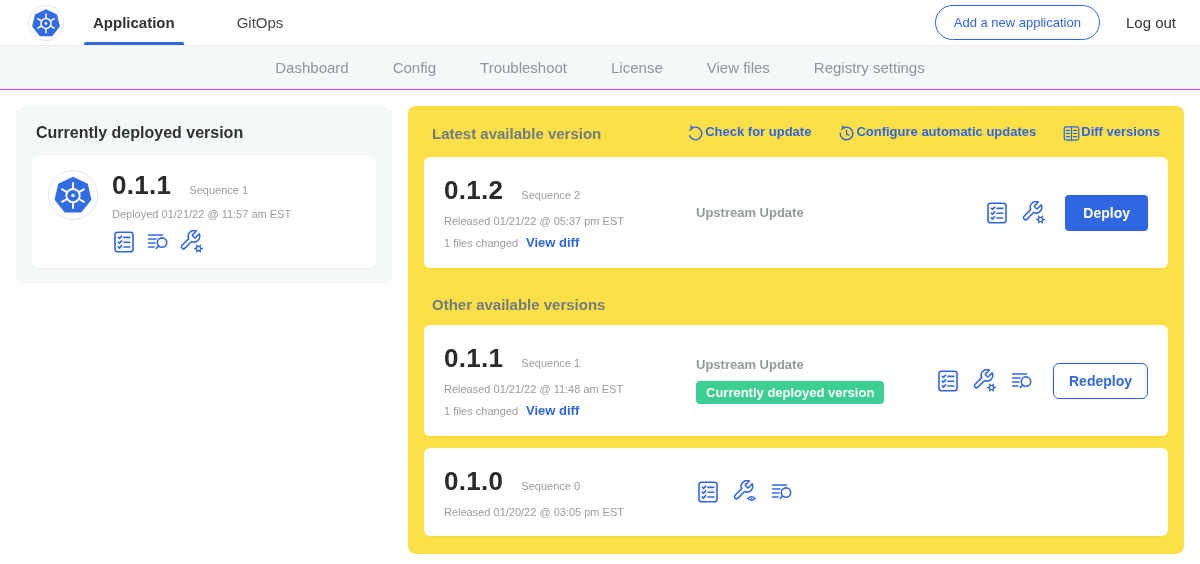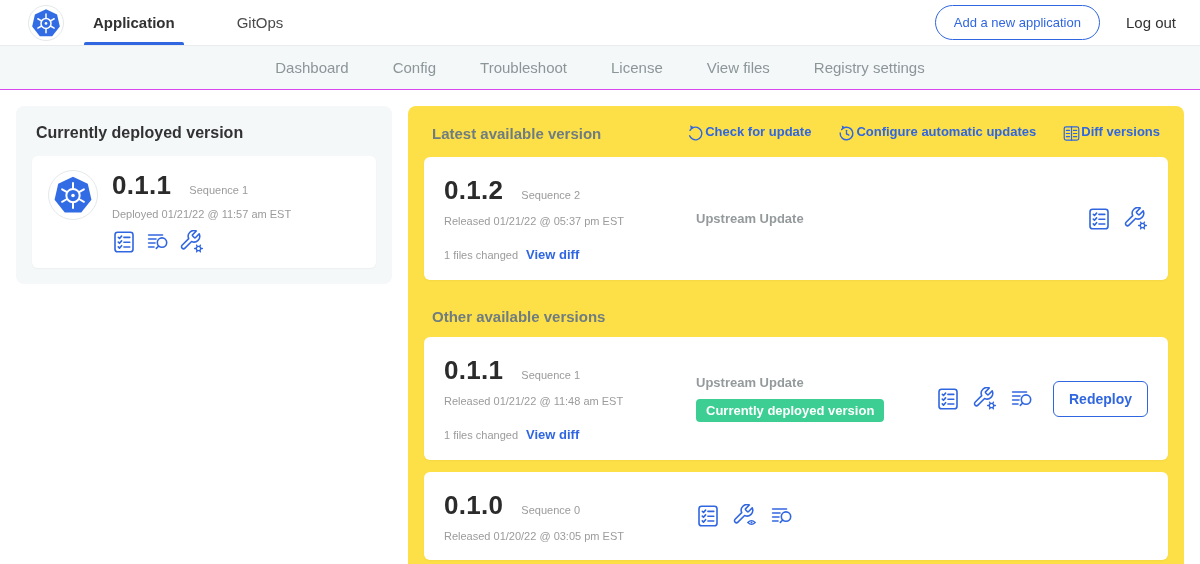--- a/index.html
+++ b/index.html
@@ -56,21 +56,21 @@
   .panel-actions { display:flex; gap:26px; align-items:center; }
   .action-link { display:flex; align-items:flex-start; cursor:pointer; }
   .action-link svg { width:19px; height:19px; }
   .action-link span { font-size:13px; font-weight:700; color:#3066e0; }
 
   .vrow { background:#fff; border-radius:6px; padding:18px 20px;
     box-shadow:0 1px 2px rgba(0,0,0,0.04); display:grid;
     grid-template-columns:252px 1fr auto; align-items:center; }
   .vrow + .vrow { margin-top:12px; }
   .row-released { margin-top:9px; }
-  .row-files { margin-top:20px; display:flex; gap:8px; align-items:baseline; }
+  .row-files { margin-top:8px; display:flex; gap:8px; align-items:baseline; }
   .view-diff { font-size:13px; font-weight:700; color:#3066e0; cursor:pointer; }
   .row-source { font-size:13px; font-weight:600; color:#949a9c; }
   .badge { display:inline-block; margin-top:9px; font-size:13px; font-weight:700; color:#fff;
     padding:4px 10px; border-radius:4px; }
   .badge-green { background:#3cce92; }
   .badge-gray  { background:#b7c2c3; }
   .row-right { display:flex; align-items:center; gap:13px; }
   .btn-primary { background:#3066e0; color:#fff; border:none; border-radius:4px;
     font-size:14px; font-weight:700; padding:10px 18px; cursor:pointer; margin-left:6px;
     font-family:inherit; }
@@ -284,20 +284,21 @@
             <svg>
               <use href="#sym-checklist"></use>
             </svg>
           </span>
         <span class="icon-btn">
             <svg>
               <use href="#sym-wrench"></use>
               <use href="#sym-gear-mini"></use>
             </svg>
           </span>
+        <button class="btn-primary">Deploy</button>
       </div>
     </div>
 
     <div class="section-title other-title">Other available versions</div>
 
     <div class="vrow">
       <div>
         <div class="ver-line">
           <span class="ver-number">0.1.1</span>
           <span class="muted">Sequence 1</span>

